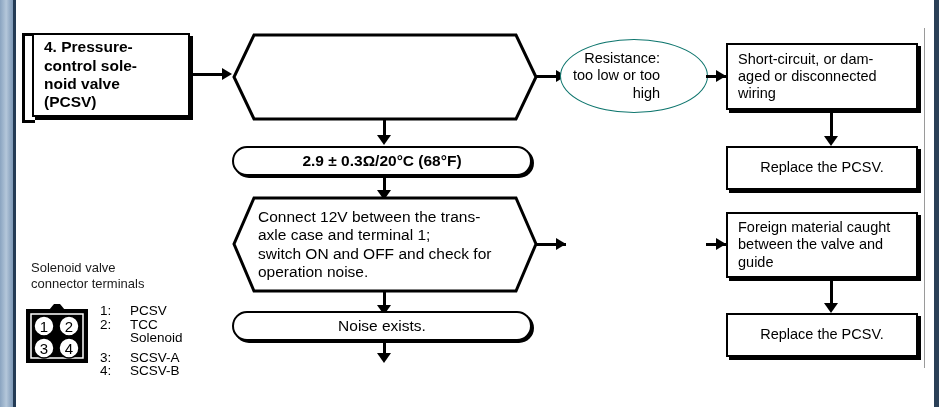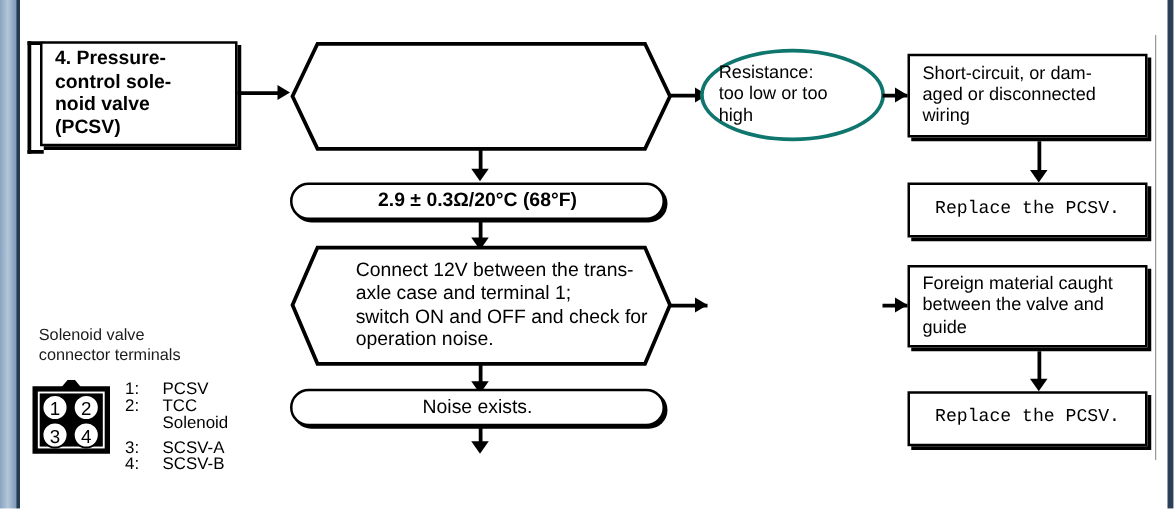--- a/index.html
+++ b/index.html
@@ -70,22 +70,23 @@
   
   .pill {
     border: 2px solid #000;
     border-radius: 999px;
     box-shadow: 2px 2px 0 0 #000;
     justify-content: center;
   }
 
   
   .ellipse {
-    border: 3px solid #0f766e;
+    border: 1px solid #0f766e;
     border-radius: 50%;
+    text-align: right;
   }
   .ellipse .node-text { padding: 0 12px; }
 
   
   .hex {
     background: transparent;
   }
   .hex .hex-svg {
     position: absolute;
     left: 0; top: 0;
@@ -94,21 +95,21 @@
   .hex .node-text {
     position: relative;
     z-index: 2;
     padding-left: 26px;
     padding-right: 20px;
   }
 
   .fs15 { font-size: 15.5px; }
   .fs14 { font-size: 14.5px; }
   .bold { font-weight: bold; }
-  .center { justify-content: center; text-align: center; font-family: Liberation Mono, monospace; }
+  .center { justify-content: center; text-align: center; }
 
   
   .conn { position: absolute; background: #000; }
   .conn-h { height: 3px; }
   .conn-v { width: 3px; }
   .arrow-r {
     position: absolute;
     width: 0; height: 0;
     border-top: 6px solid transparent;
     border-bottom: 6px solid transparent;
@@ -207,21 +208,21 @@
   <div class="conn conn-v" style="left:383px; top:119px; height:20px;"></div>
   <div class="arrow-d" style="left:377px; top:135px;"></div>
 
   <div class="node pill fs15 bold" style="left:232px; top:146px; width:300px; height:30px;">
     <span class="node-text">2.9 ± 0.3Ω/20°C (68°F)</span>
   </div>
 
   <div class="conn conn-v" style="left:383px; top:176px; height:18px;"></div>
   <div class="arrow-d" style="left:377px; top:190px;"></div>
 
-  <div class="node hex fs15" style="left:232px; top:196px; width:306px; height:97px;justify-content:flex-end;">
+  <div class="node hex fs15" style="left:232px; top:196px; width:306px; height:97px;">
     <svg class="hex-svg" viewBox="0 0 306 97" preserveAspectRatio="none">
       <polygon points="22,2 284,2 304,48 284,95 22,95 2,48" fill="#ffffff" stroke="#000000" stroke-width="3"></polygon>
     </svg>
     <span class="node-text">Connect 12V between the trans-
 axle case and terminal 1;
 switch ON and OFF and check for
 operation noise.</span>
   </div>
 
   <div class="conn conn-h" style="left:536px; top:243px; width:30px;"></div>

